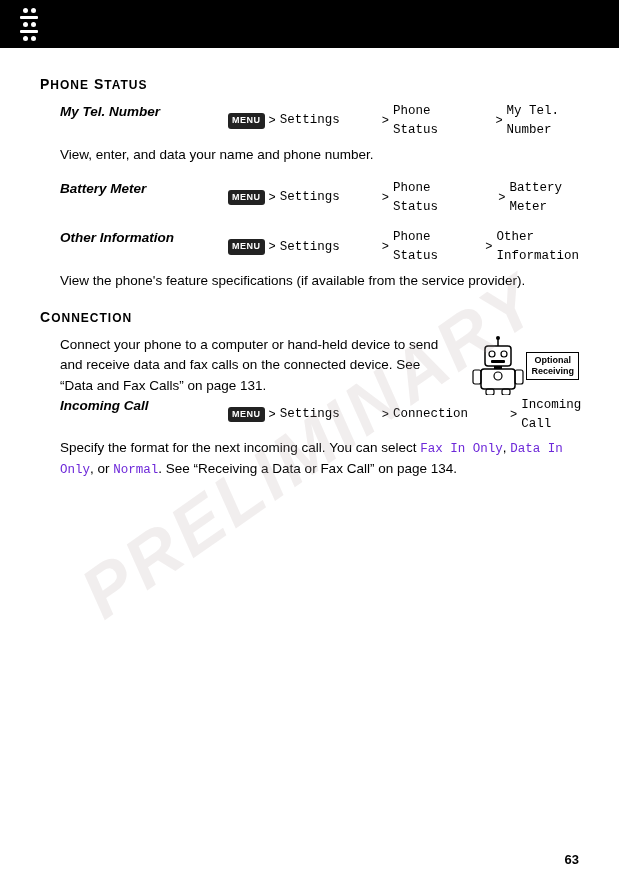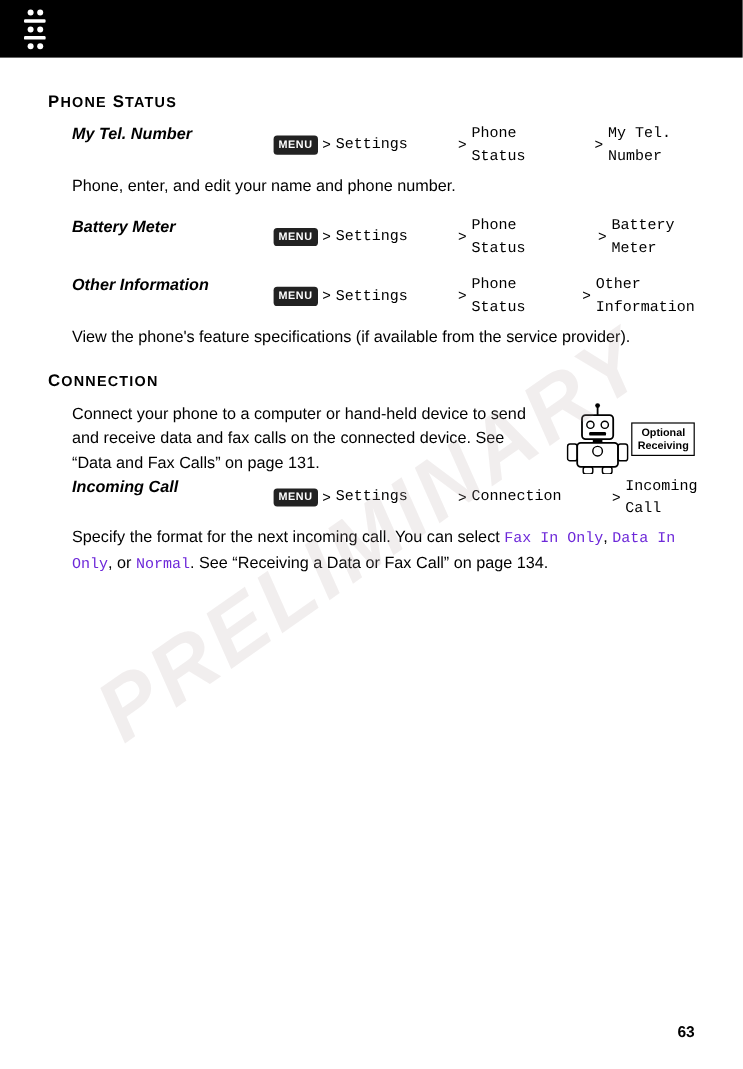--- a/index.html
+++ b/index.html
@@ -249,21 +249,21 @@
             <span class="arrow">&gt;</span>
             <span>Phone Status</span>
           </div>
           <div class="menu-path-row">
             <span style="min-width:38px; display:inline-block;"></span>
             <span class="arrow">&gt;</span>
             <span>My Tel. Number</span>
           </div>
         </div>
       </div>
-      <div class="description">Phone, enter, and edit your name and phone number.</div>
+      <div class="description">View, enter, and data your name and phone number.</div>
     </div>
 
     <div class="sub-section indent">
       <div class="sub-section-header">
         <span class="sub-title">Battery Meter</span>
         <div class="menu-path">
           <div class="menu-path-row">
             <span class="menu-btn">MENU</span>
             <span class="arrow">&gt;</span>
             <span>Settings</span>

